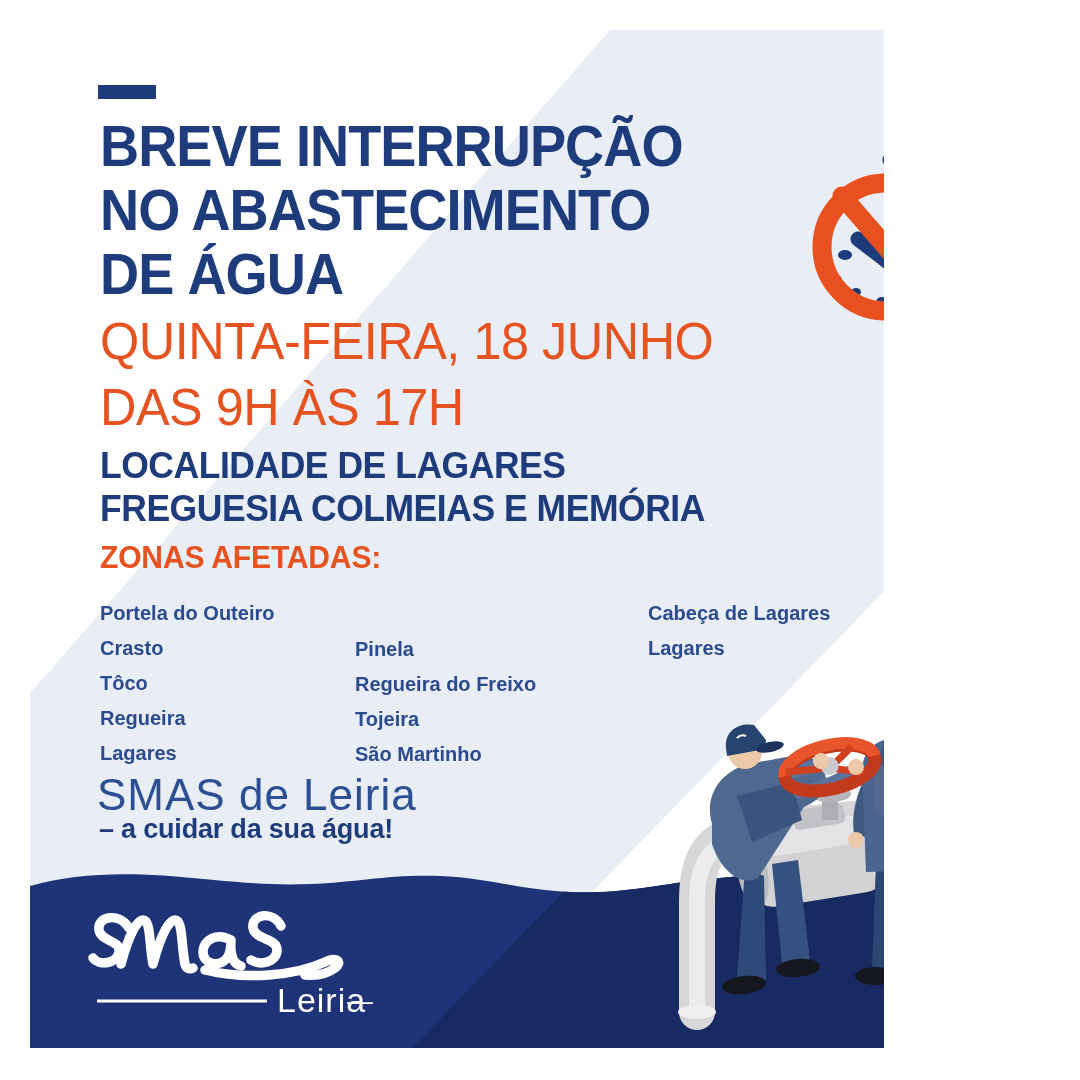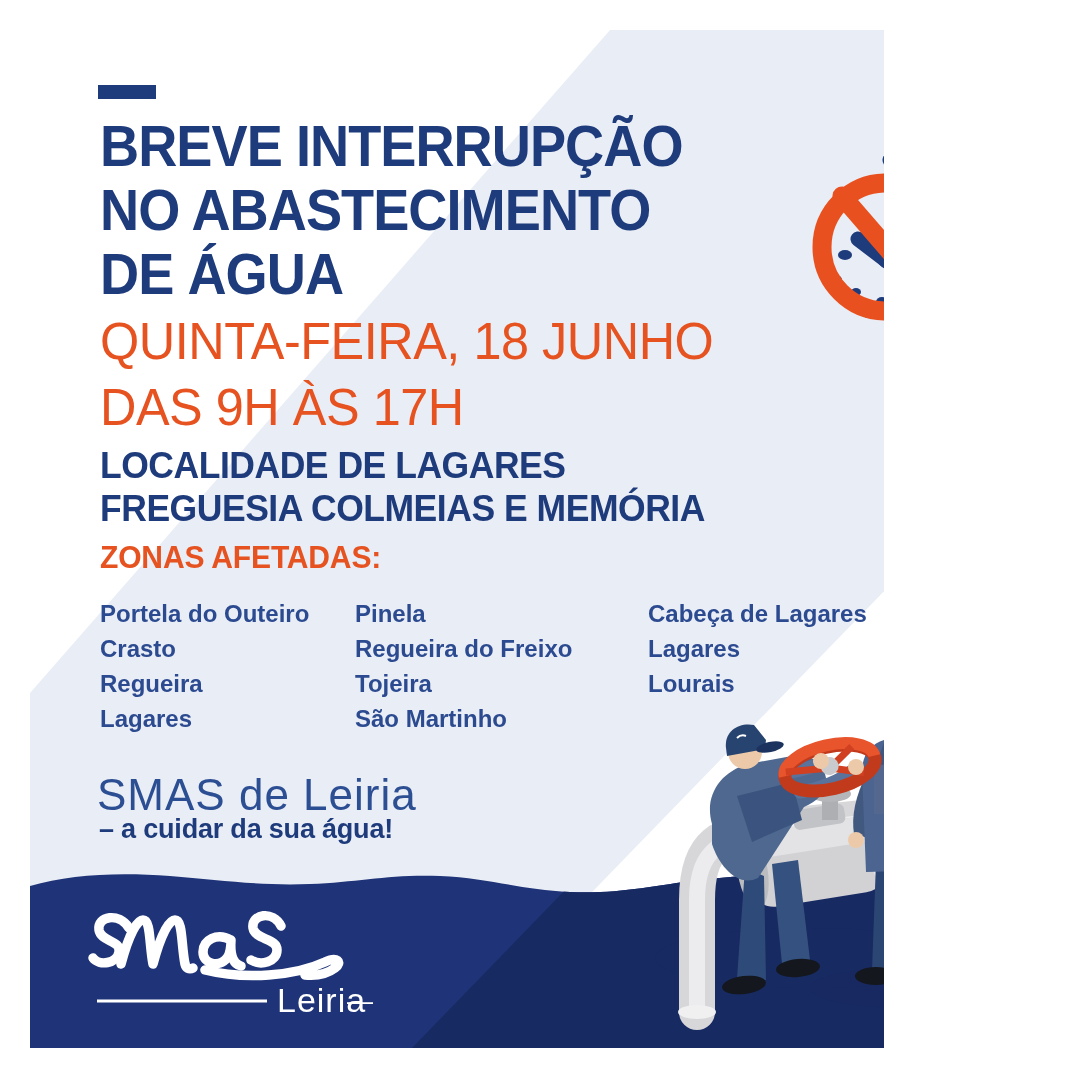--- a/index.html
+++ b/index.html
@@ -21,24 +21,24 @@
     letter-spacing:-.5px;transform:scaleX(.97);transform-origin:left top;white-space:nowrap;
   }
   .location{
     left:100px;top:444px;color:#1e3b7c;font-weight:bold;font-size:37px;line-height:43px;
     letter-spacing:-.5px;transform:scaleX(.96);transform-origin:left top;white-space:nowrap;
   }
   .zones-heading{
     left:100px;top:540px;color:#e65321;font-weight:bold;font-size:31px;letter-spacing:-.2px;
     transform:scaleX(.97);transform-origin:left top;white-space:nowrap;
   }
-  .zone-col{top:596px;color:#2b4a90;font-weight:bold;font-size:24px;}
+  .zone-col{top:596px;color:#2b4a90;font-weight:bold;font-size:20px;}
   .zone-col ul{list-style:none;margin:0;padding:0;}
   .zone-col li{line-height:35px;white-space:nowrap;}
-  .col1{left:100px;} .col2{left:355px;} .col3{left:648px;}
+  .col1{left:100px;} .col2{left:355px;margin-top:36px;} .col3{left:648px;}
 
   .sig-name{
     left:97px;top:770px;color:#2c4e93;font-size:44px;font-weight:normal;letter-spacing:1px;
     white-space:nowrap;
   }
   .sig-tagline{
     left:99px;top:814px;color:#1e3b7c;font-size:27px;font-weight:bold;letter-spacing:-.2px;
     white-space:nowrap;
   }
 </style>
@@ -210,37 +210,37 @@
     <div>LOCALIDADE DE LAGARES</div>
     <div>FREGUESIA COLMEIAS E MEMÓRIA</div>
   </div>
 
   <div class="abs zones-heading">ZONAS AFETADAS:</div>
 
   <div class="abs zone-col col1">
     <ul>
       <li>Portela do Outeiro</li>
       <li>Crasto</li>
+      <li>Tôco</li>
       <li>Regueira</li>
       <li>Lagares</li>
     </ul>
   </div>
   <div class="abs zone-col col2">
     <ul>
       <li>Pinela</li>
       <li>Regueira do Freixo</li>
       <li>Tojeira</li>
       <li>São Martinho</li>
     </ul>
   </div>
   <div class="abs zone-col col3">
     <ul>
       <li>Cabeça de Lagares</li>
       <li>Lagares</li>
-      <li>Lourais</li>
     </ul>
   </div>
 
   <div class="abs sig-name">SMAS de Leiria</div>
   <div class="abs sig-tagline">– a cuidar da sua água!</div>
 
   <svg class="abs" style="left:85px;top:900px" width="300" height="130" viewBox="0 0 300 130" aria-label="smas-leiria-logo">
     <g fill="none" stroke="#ffffff" stroke-width="9.5" stroke-linecap="round" stroke-linejoin="round">
       <path d="M44,28 C34,12 12,16 14,30 C16,42 36,40 34,52 C32,64 14,66 8,58"></path>
       <path d="M36,64 C44,34 52,20 58,20 C66,20 64,44 68,64 C76,34 84,20 90,20 C98,20 96,44 100,64 C101,68 104,70 108,68"></path>

